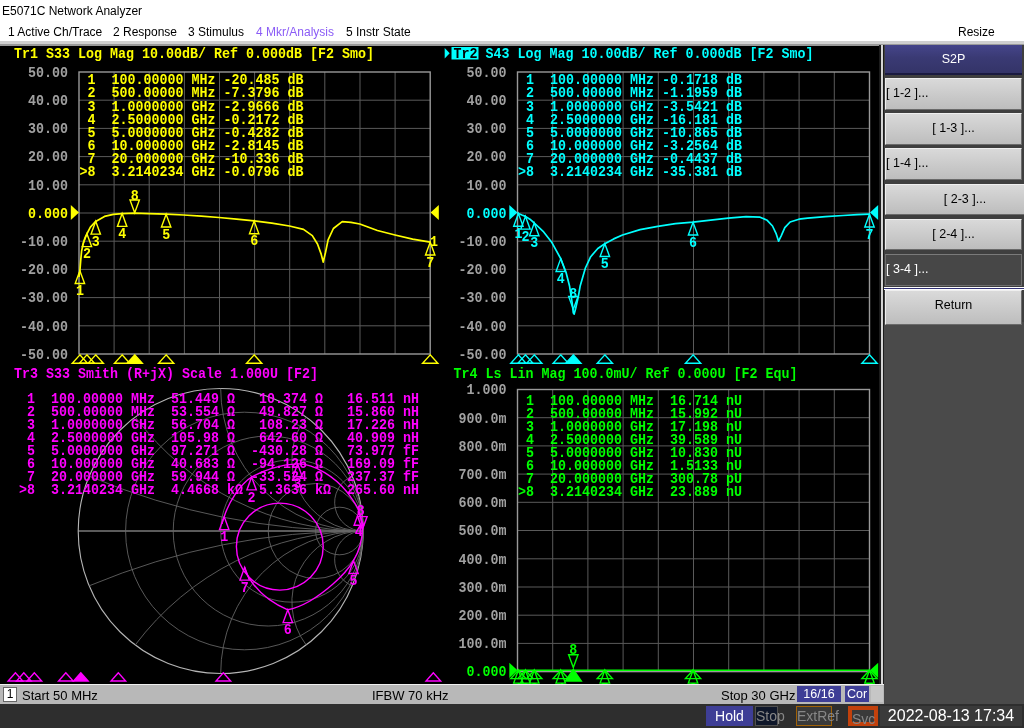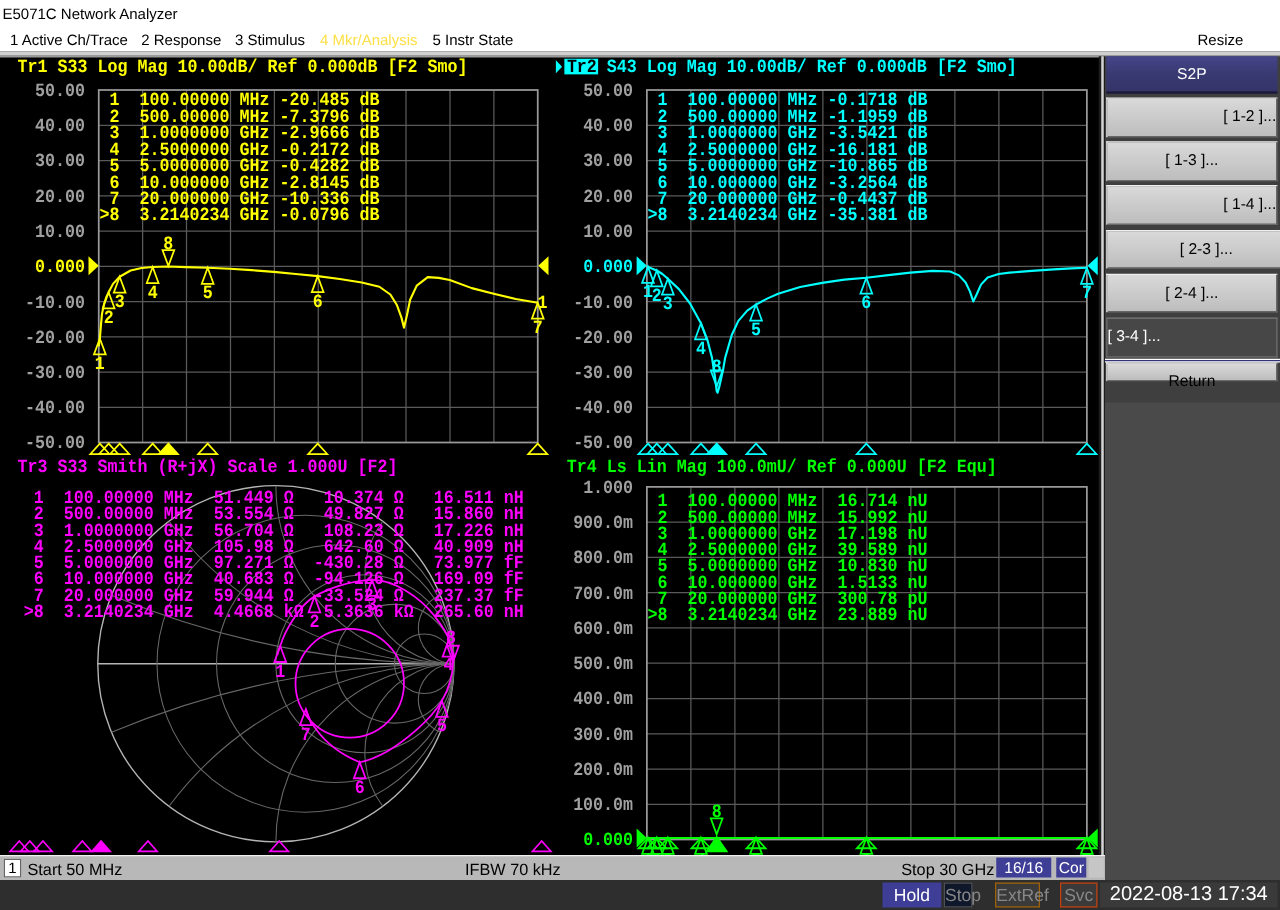--- a/index.html
+++ b/index.html
@@ -4,21 +4,21 @@
 body{width:1024px;height:728px;background:#000;overflow:hidden;position:relative;font-family:'Liberation Sans',sans-serif}
 .abs{position:absolute}
 </style></head><body>
 <div class="abs" style="left:0;top:0;width:1024px;height:41px;background:#ffffff"></div>
 <div class="abs" style="left:0;top:41px;width:1024px;height:2.5px;background:#d0d0d0"></div>
 <div class="abs" style="left:0;top:43.5px;width:1024px;height:2px;background:#9a9a9a"></div>
 <div class="abs" style="left:2px;top:4px;font-size:12px;color:#000">E5071C Network Analyzer</div>
 <div class="abs" style="left:8px;top:25px;font-size:12px;color:#000">1 Active Ch/Trace</div>
 <div class="abs" style="left:113px;top:25px;font-size:12px;color:#000">2 Response</div>
 <div class="abs" style="left:188px;top:25px;font-size:12px;color:#000">3 Stimulus</div>
-<div class="abs" style="left:256px;top:25px;font-size:12px;color:#fde047">4 Mkr/Analysis</div>
+<div class="abs" style="left:256px;top:25px;font-size:12px;color:#8b5cf6">4 Mkr/Analysis</div>
 <div class="abs" style="left:346px;top:25px;font-size:12px;color:#000">5 Instr State</div>
 <div class="abs" style="left:958px;top:25px;font-size:12px;color:#000">Resize</div>
 <svg width="884" height="639" viewBox="0 45 884 639" style="position:absolute;left:0;top:45px;font-family:'Liberation Mono',monospace;font-weight:bold;font-size:15px;">
     <path d="M114.1 72.0V354.0 M79.0 100.2H430.2 M149.2 72.0V354.0 M79.0 128.4H430.2 M184.4 72.0V354.0 M79.0 156.6H430.2 M219.5 72.0V354.0 M79.0 184.8H430.2 M254.6 72.0V354.0 M79.0 213.0H430.2 M289.7 72.0V354.0 M79.0 241.2H430.2 M324.8 72.0V354.0 M79.0 269.4H430.2 M360.0 72.0V354.0 M79.0 297.6H430.2 M395.1 72.0V354.0 M79.0 325.8H430.2" stroke="#5a5a5a" fill="none" stroke-width="1"></path>
     <rect x="79.0" y="72.0" width="351.2" height="282.0" stroke="#999999" fill="none" stroke-width="1.4"></rect>
     <text x="14" y="57.5" fill="#ffff00" text-anchor="start" font-size="15" textLength="360" lengthAdjust="spacingAndGlyphs" xml:space="preserve" style="white-space:pre">Tr1 S33 Log Mag 10.00dB/ Ref 0.000dB [F2 Smo]</text>
     <text x="68" y="76.8" fill="#a0a0a0" text-anchor="end" font-size="15" textLength="40" lengthAdjust="spacingAndGlyphs" xml:space="preserve" style="white-space:pre">50.00</text>
     <text x="68" y="105.0" fill="#a0a0a0" text-anchor="end" font-size="15" textLength="40" lengthAdjust="spacingAndGlyphs" xml:space="preserve" style="white-space:pre">40.00</text>
     <text x="68" y="133.20000000000002" fill="#a0a0a0" text-anchor="end" font-size="15" textLength="40" lengthAdjust="spacingAndGlyphs" xml:space="preserve" style="white-space:pre">30.00</text>
     <text x="68" y="161.4" fill="#a0a0a0" text-anchor="end" font-size="15" textLength="40" lengthAdjust="spacingAndGlyphs" xml:space="preserve" style="white-space:pre">20.00</text>
@@ -218,37 +218,37 @@
     <polygon points="573.3263777844611,669.5 565.3263777844611,681.0 581.3263777844611,681.0" stroke="#00ff00" fill="#00ff00" stroke-width="1.4"></polygon>
     <polygon points="573.3263777844611,667.5 568.626377784461,654.7 578.0263777844611,654.7" stroke="#00ff00" fill="none" stroke-width="1.4"></polygon>
     <text x="573.3263777844611" y="653.5" fill="#00ff00" text-anchor="middle" font-size="15" textLength="8" lengthAdjust="spacingAndGlyphs" xml:space="preserve" style="white-space:pre">8</text>
   </svg>
 
 <div class="abs" style="left:879px;top:45px;width:5px;height:659px;background:#1c1c1c"></div>
 <div class="abs" style="left:880.5px;top:45px;width:2.5px;height:659px;background:#d4d4d4"></div>
 <div class="abs" style="left:884px;top:45px;width:140px;height:659px;background:#3f3f3f"></div>
 <div class="abs" style="left:884px;top:322px;width:140px;height:382px;background:#4a4a4a"></div>
 <div class="abs" style="left:885px;top:45px;width:137px;height:30px;background:linear-gradient(180deg,#45458a 0%,#3a3a74 45%,#343468 100%);border-bottom:2px solid #1a1a40;color:#fff;font-size:12.5px;text-align:center;line-height:28px">S2P</div>
-<div class="abs" style="left:885px;top:78.0px;width:137px;height:31.5px;background:linear-gradient(180deg,#d9d9d9,#bdbdbd);border:1.5px solid;border-color:#efefef #6a6a6a #6a6a6a #efefef;color:#000;font-size:12.5px;text-align:right;line-height:28px">[ 1-2 ]...</div>
+<div class="abs" style="left:885px;top:78.0px;width:137px;height:31.5px;background:linear-gradient(180deg,#d9d9d9,#bdbdbd);border:1.5px solid;border-color:#efefef #6a6a6a #6a6a6a #efefef;color:#000;font-size:12.5px;text-align:left;line-height:28px">[ 1-2 ]...</div>
 <div class="abs" style="left:885px;top:113.2px;width:137px;height:31.5px;background:linear-gradient(180deg,#d9d9d9,#bdbdbd);border:1.5px solid;border-color:#efefef #6a6a6a #6a6a6a #efefef;color:#000;font-size:12.5px;text-align:center;line-height:28px">[ 1-3 ]...</div>
-<div class="abs" style="left:885px;top:148.4px;width:137px;height:31.5px;background:linear-gradient(180deg,#d9d9d9,#bdbdbd);border:1.5px solid;border-color:#efefef #6a6a6a #6a6a6a #efefef;color:#000;font-size:12.5px;text-align:right;line-height:28px">[ 1-4 ]...</div>
+<div class="abs" style="left:885px;top:148.4px;width:137px;height:31.5px;background:linear-gradient(180deg,#d9d9d9,#bdbdbd);border:1.5px solid;border-color:#efefef #6a6a6a #6a6a6a #efefef;color:#000;font-size:12.5px;text-align:left;line-height:28px">[ 1-4 ]...</div>
 <div class="abs" style="left:885px;top:183.60000000000002px;width:160px;height:31.5px;background:linear-gradient(180deg,#d9d9d9,#bdbdbd);border:1.5px solid;border-color:#efefef #6a6a6a #6a6a6a #efefef;color:#000;font-size:12.5px;text-align:center;line-height:28px">[ 2-3 ]...</div>
 <div class="abs" style="left:885px;top:218.8px;width:137px;height:31.5px;background:linear-gradient(180deg,#d9d9d9,#bdbdbd);border:1.5px solid;border-color:#efefef #6a6a6a #6a6a6a #efefef;color:#000;font-size:12.5px;text-align:center;line-height:28px">[ 2-4 ]...</div>
 <div class="abs" style="left:885px;top:254.0px;width:137px;height:31.5px;background:#474747;border:1px solid #6e6e6e;border-top-color:#7a7a7a;color:#fff;font-size:12.5px;line-height:29px">[ 3-4 ]...</div>
 
 <div class="abs" style="left:884px;top:286.5px;width:140px;height:3.5px;background:#ffffff"></div>
 <div class="abs" style="left:884px;top:287.5px;width:140px;height:1.5px;background:#333377"></div>
-<div class="abs" style="left:885px;top:290px;width:137px;height:15px;background:linear-gradient(180deg,#dadada,#bdbdbd);border:1.5px solid;border-color:#efefef #6a6a6a #6a6a6a #efefef;color:#000;font-size:12.5px;text-align:center;line-height:28px">Return</div>
+<div class="abs" style="left:885px;top:290px;width:137px;height:35px;background:linear-gradient(180deg,#dadada,#bdbdbd);border:1.5px solid;border-color:#efefef #6a6a6a #6a6a6a #efefef;color:#000;font-size:12.5px;text-align:center;line-height:28px">Return</div>
 
 <div class="abs" style="left:0;top:684px;width:884px;height:20px;background:#b8b8b8;border-top:1px solid #f0f0f0"></div>
 <div class="abs" style="left:3px;top:687px;width:14px;height:15px;background:#ffffff;border:1px solid #666;color:#000;font-size:12px;text-align:center;line-height:13px">1</div>
 <div class="abs" style="left:22px;top:687.5px;font-size:13px;color:#000">Start 50 MHz</div>
 <div class="abs" style="left:372px;top:687.5px;font-size:13px;color:#000">IFBW 70 kHz</div>
 <div class="abs" style="left:721px;top:687.5px;font-size:13px;color:#000">Stop 30 GHz</div>
 <div class="abs" style="left:797px;top:686px;width:44px;height:16px;background:#3e3e96;color:#fff;font-size:12.5px;text-align:center;line-height:16px">16/16</div>
 <div class="abs" style="left:845px;top:686px;width:24px;height:16px;background:#3e3e96;color:#fff;font-size:12.5px;text-align:center;line-height:16px">Cor</div>
 <div class="abs" style="left:871px;top:686px;width:12px;height:16px;background:#c6c6c6"></div>
 
 <div class="abs" style="left:0;top:704px;width:1024px;height:24px;background:#2e2e2e"></div>
 <div class="abs" style="left:706px;top:706px;width:47px;height:20px;background:#3e3e96;color:#fff;font-size:14px;text-align:center;line-height:20px">Hold</div>
 <div class="abs" style="left:755px;top:706px;width:23px;height:20px;background:#0f172a;border:1px solid #505050;color:#878787;font-size:14px;text-align:center;line-height:18px">Stop</div>
 <div class="abs" style="left:796px;top:706px;width:36px;height:20px;background:#3a3a3a;border:1px solid #a16207;color:#878787;font-size:14px;text-align:center;line-height:18px">ExtRef</div>
-<div class="abs" style="left:848px;top:706px;width:30px;height:20px;background:#3a3a3a;border:1px solid #c2410c;color:#878787;font-size:14px;text-align:center;line-height:18px">Svc</div>
+<div class="abs" style="left:848px;top:706px;width:30px;height:20px;background:#3a3a3a;border:4px solid #c2410c;color:#878787;font-size:14px;text-align:center;line-height:18px">Svc</div>
 <div class="abs" style="left:880px;top:706px;width:142px;height:20px;background:#3a3a3a;color:#fff;font-size:16px;text-align:center;line-height:19px">2022-08-13 17:34</div>
 </body></html>

